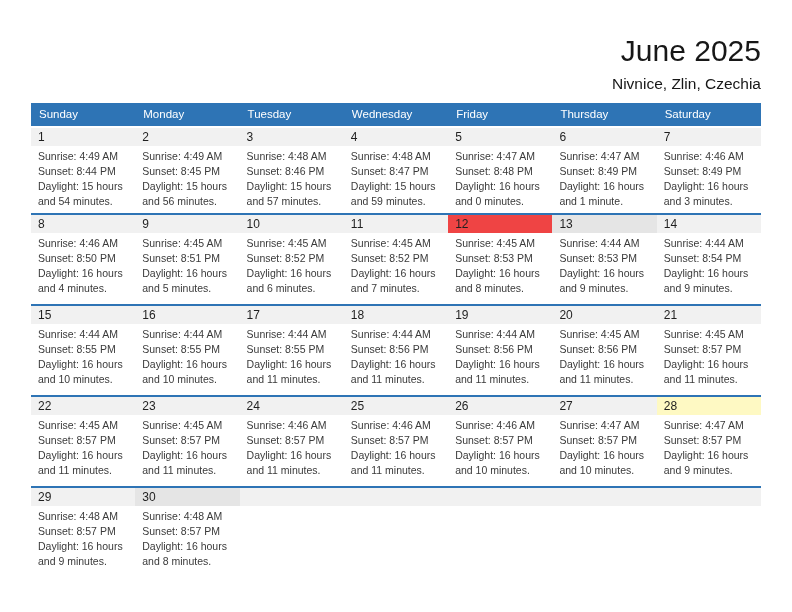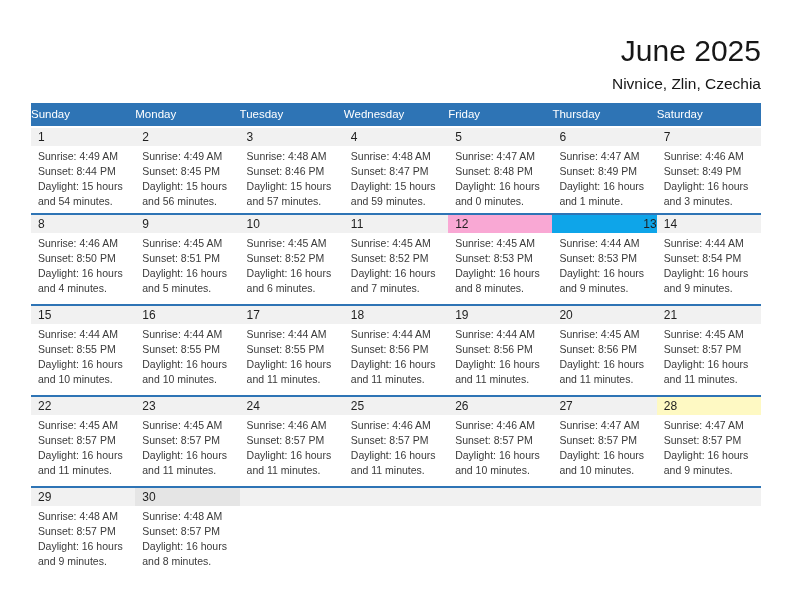--- a/index.html
+++ b/index.html
@@ -27,21 +27,21 @@
   .month-title { font-size: 30px; color: #171717; font-weight: 400; }
   .location { font-size: 15.5px; color: #171717; font-weight: 400; margin-top: 7px; margin-left: 28px; }
   
   .calendar { position: absolute; left: 31px; top: 103px; width: 730px; }
   .cal-header {
     display: grid; grid-template-columns: repeat(7, 1fr);
     height: 23px;
   }
   .hcell {
     color: #ffffff; font-size: 11.5px; line-height: 23px;
-    white-space: nowrap; overflow: hidden;
+    padding-left: 8px; white-space: nowrap; overflow: hidden;
   }
   .week {
     display: grid; grid-template-columns: repeat(7, 1fr);
     min-height: 91px;
     border-top: 2px solid;
     background: #ffffff;
   }
   .week.first { border-top-color: #ffffff !important; min-height: 87px; }
   .cell { overflow: hidden; }
   .daynum {
@@ -194,32 +194,32 @@
             <div class="cell-body">
               <div>Sunrise: 4:45 AM</div>
               <div>Sunset: 8:52 PM</div>
               <div>
                 <div>Daylight: 16 hours</div>
                 <div>and 7 minutes.</div>
               </div>
             </div>
           </div>
           <div class="cell">
-            <div class="daynum" style="background: #f9a8d4;">12</div>
+            <div class="daynum" style="background: #ef4444;">12</div>
             <div class="cell-body">
               <div>Sunrise: 4:45 AM</div>
               <div>Sunset: 8:53 PM</div>
               <div>
                 <div>Daylight: 16 hours</div>
                 <div>and 8 minutes.</div>
               </div>
             </div>
           </div>
           <div class="cell">
-            <div class="daynum" style="background: #0ea5e9; text-align: right;">13</div>
+            <div class="daynum" style="background: #e5e5e5;">13</div>
             <div class="cell-body">
               <div>Sunrise: 4:44 AM</div>
               <div>Sunset: 8:53 PM</div>
               <div>
                 <div>Daylight: 16 hours</div>
                 <div>and 9 minutes.</div>
               </div>
             </div>
           </div>
           <div class="cell">

